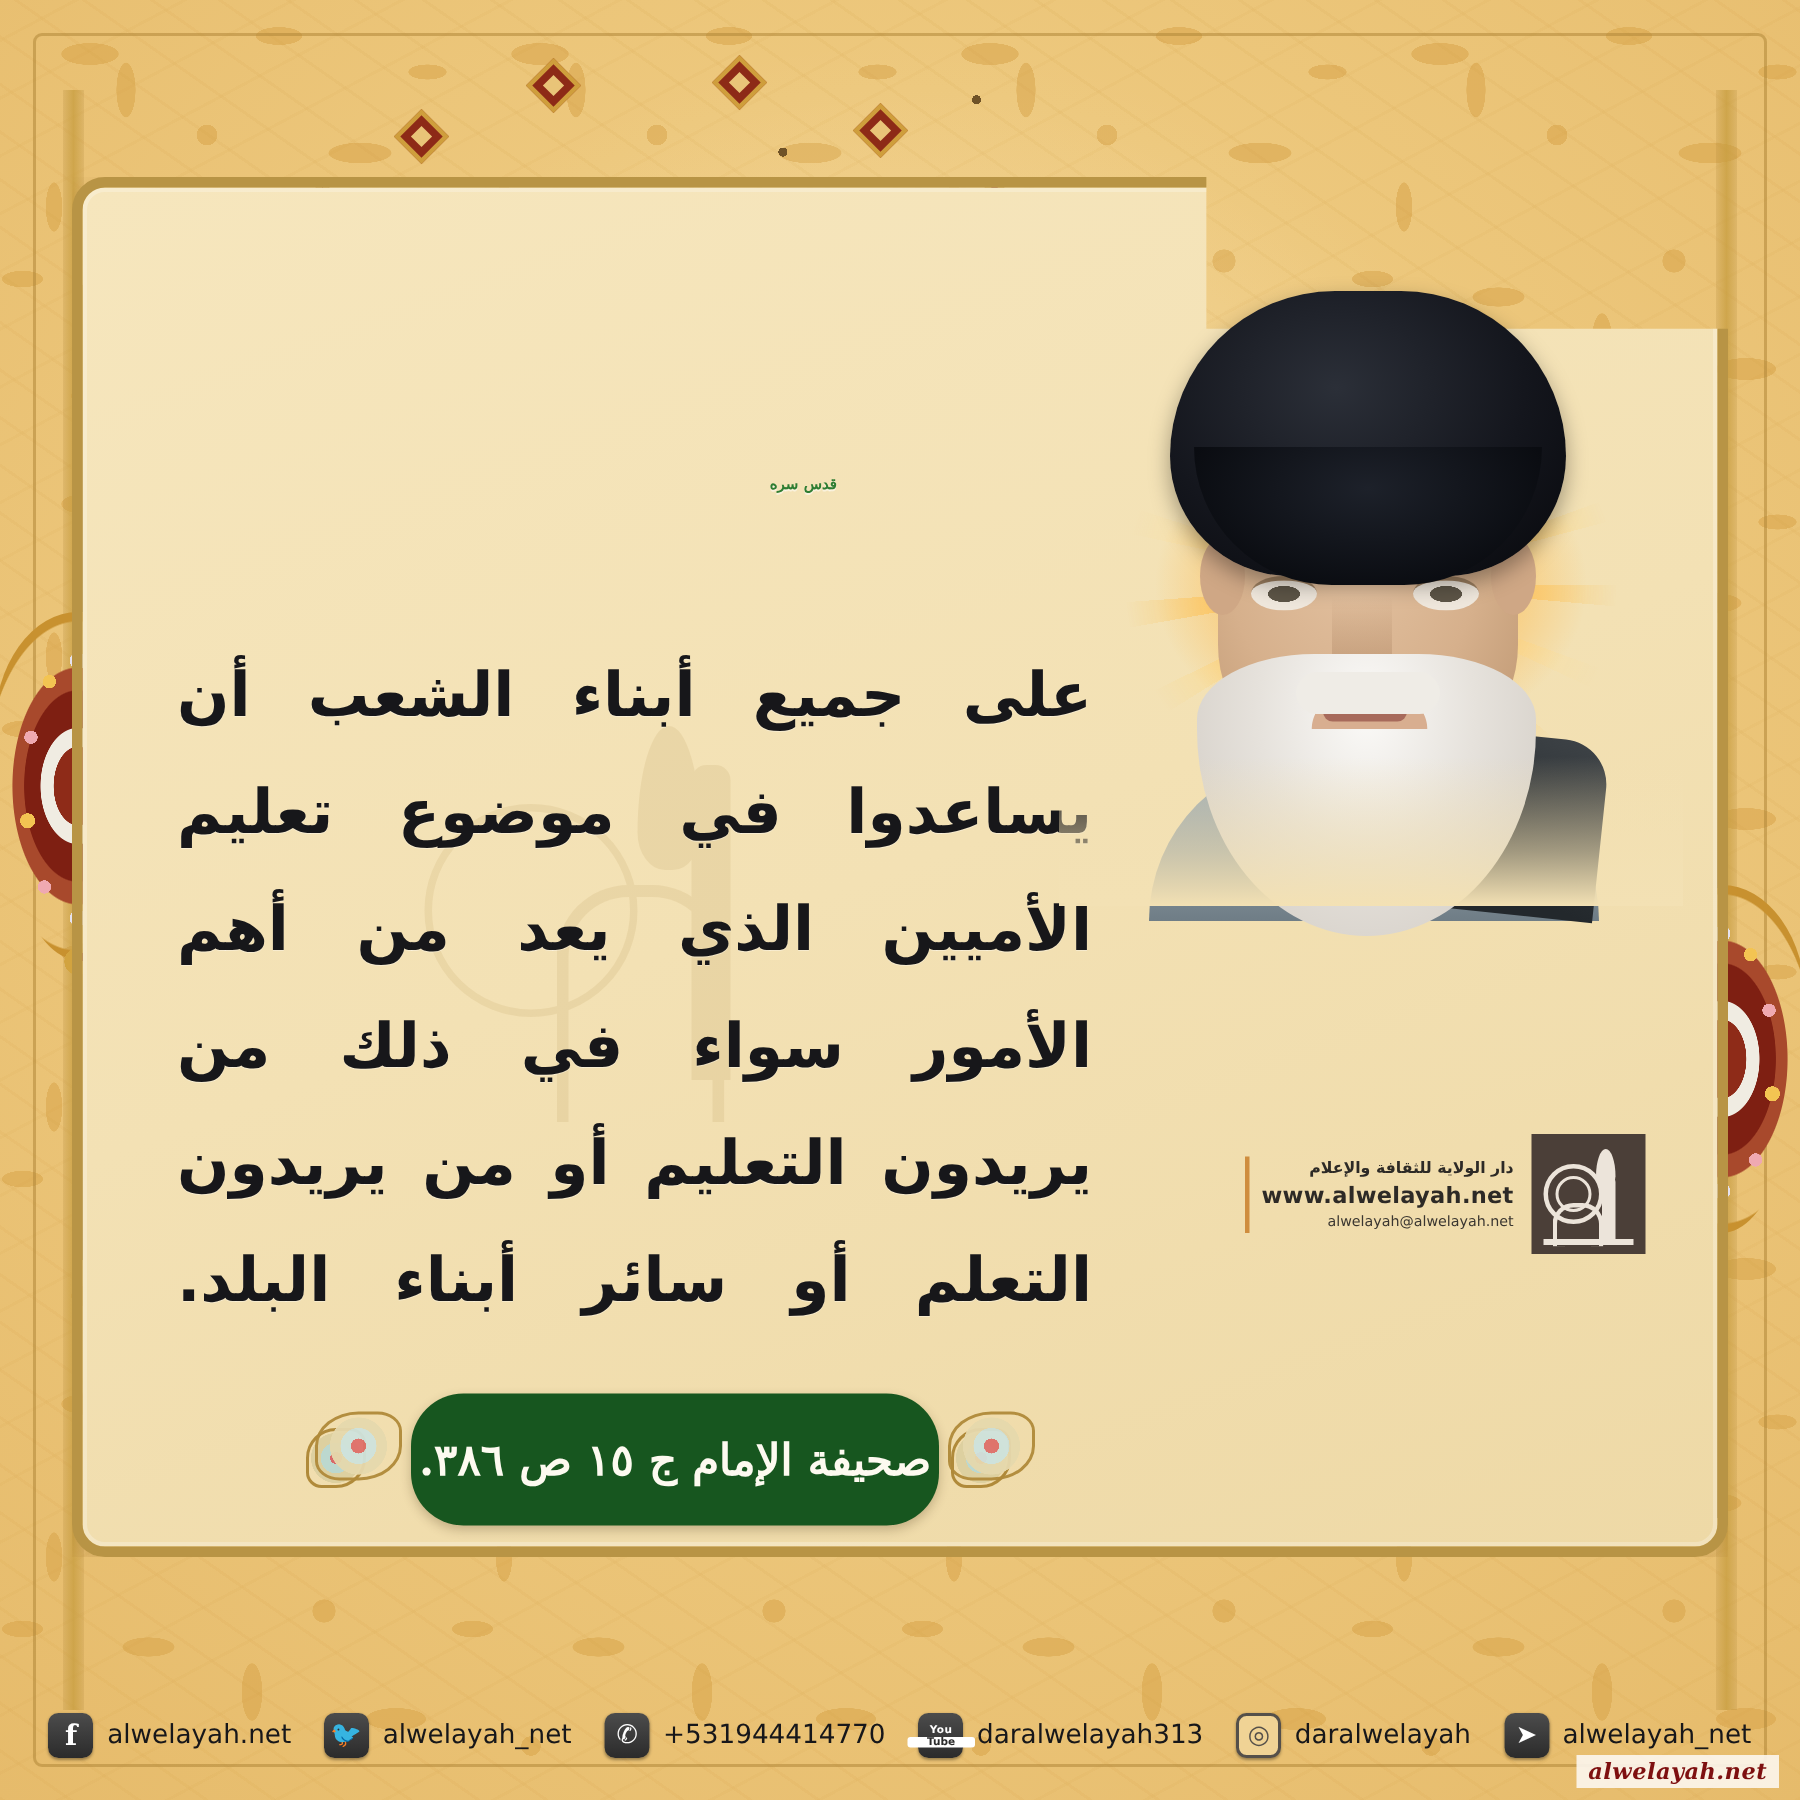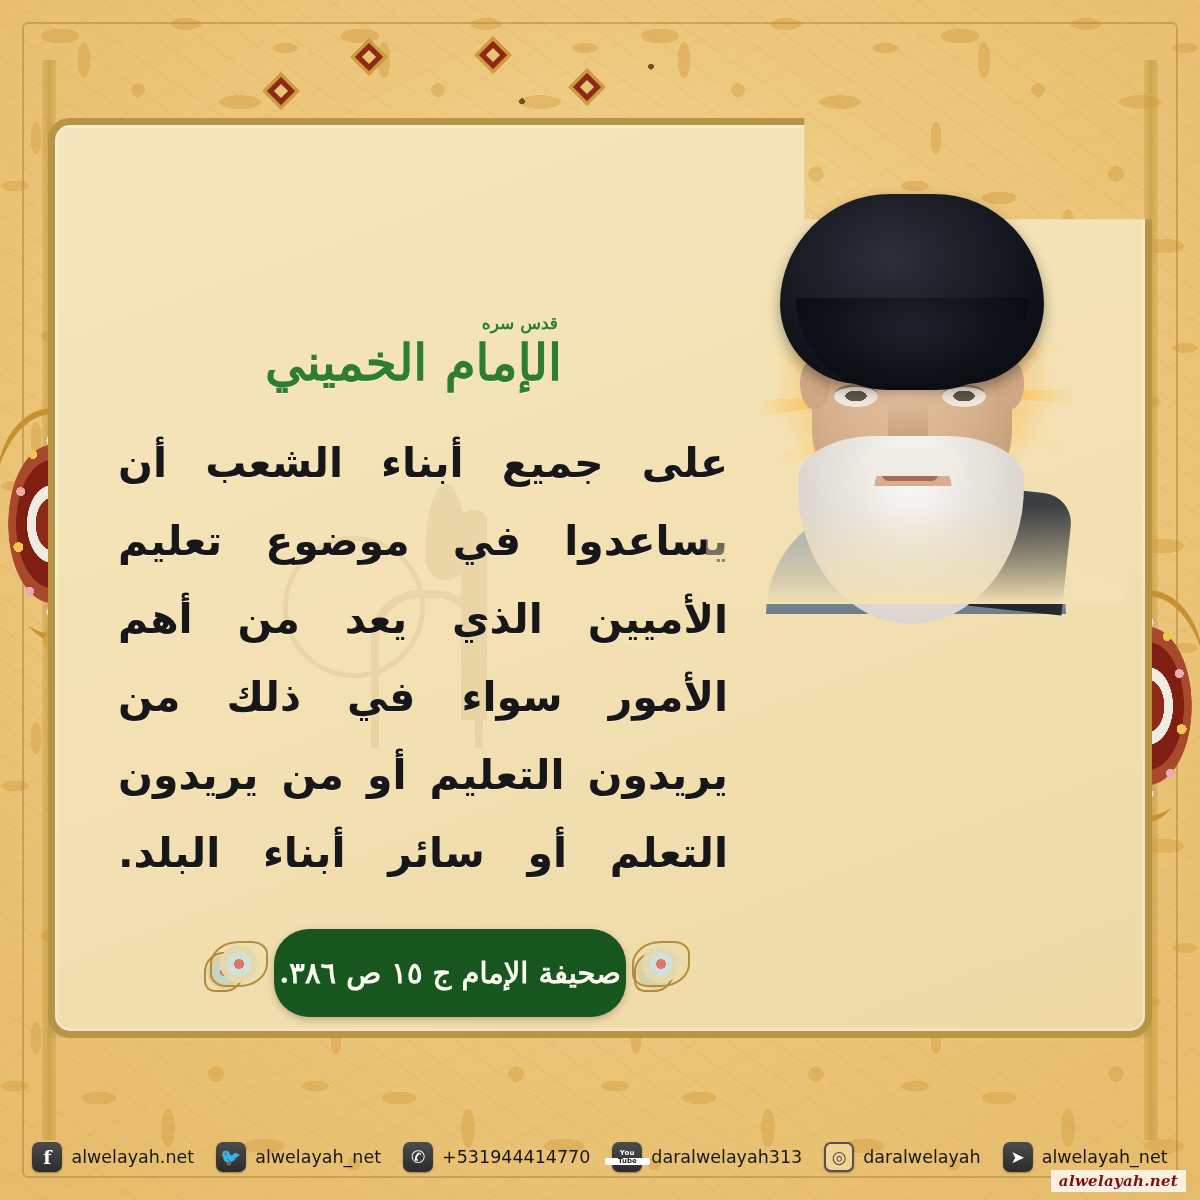--- a/index.html
+++ b/index.html
@@ -166,21 +166,21 @@
   .title-calli{
     position:absolute;left:270px;top:322px;width:292px;height:88px;
     color:#2e7d32;text-align:center;direction:rtl;
     font-family:"DejaVu Serif","Liberation Serif",serif;
     font-size:50px;font-weight:700;line-height:82px;
     letter-spacing:-1px;
     text-shadow:0 1px 0 rgba(255,255,255,.5);
     white-space:nowrap;
   }
   .title-calli .sup{
-    position:absolute;right:4px;top:-6px;font-size:17px;line-height:15px;
+    position:absolute;right:4px;top:-6px;font-size:10px;line-height:15px;
     color:#2e7d32;font-weight:700;
   }
 
   
   .quote{
     position:absolute;left:118px;top:424px;width:610px;
     direction:rtl;text-align:justify;text-align-last:justify;
     color:#17171a;
     font-family:"DejaVu Sans","Liberation Sans",sans-serif;
     font-size:41px;font-weight:700;line-height:78px;
@@ -500,21 +500,20 @@
     <div class="wm-arch"></div>
     <div class="wm-flame"></div>
     <div class="wm-pen"></div>
   </div>
 
   <div class="corner-orn" style="left:196px;top:944px;"></div>
   <div class="corner-orn" style="left:626px;top:944px;"></div>
 
   <div class="title-calli">
     <span class="sup">قدس سره</span>
-    <span>الإمام الخميني</span>
   </div>
 
   <div class="quote">على جميع أبناء الشعب أن يساعدوا في موضوع تعليم الأميين الذي يعد من أهم الأمور سواء في ذلك من يريدون التعليم أو من يريدون التعلم أو سائر أبناء البلد.</div>
 
   <div class="badge-wrap">
     <div class="badge-orn l"></div>
     <div class="badge-orn r"></div>
     <div class="badge">صحيفة الإمام ج ١٥ ص ٣٨٦.</div>
   </div>
 
@@ -535,20 +534,34 @@
       <div class="nose"></div>
       <div class="beard"></div>
       <div class="beard-notch"></div>
       <div class="lip"></div>
       <div class="stache"></div>
       <div class="turban"></div>
     </div>
     <div class="portrait-mask"></div>
   </div>
 
+  <div class="sitelogo">
+    <div class="sl-text">
+      <div class="sl-line1">دار الولاية للثقافة والإعلام</div>
+      <div class="sl-line2">www.alwelayah.net</div>
+      <div class="sl-line3">alwelayah@alwelayah.net</div>
+    </div>
+    <div class="sl-mark">
+      <div class="c"></div>
+      <div class="arch"></div>
+      <div class="flame"></div>
+      <div class="pen"></div>
+      <div class="bar"></div>
+    </div>
+  </div>
 
   <div class="social">
 
     <div class="sitem">
       <span class="sicon">
           <span class="fb-glyph">f</span>
         </span>
       <span class="slabel">alwelayah.net</span>
     </div>
 

